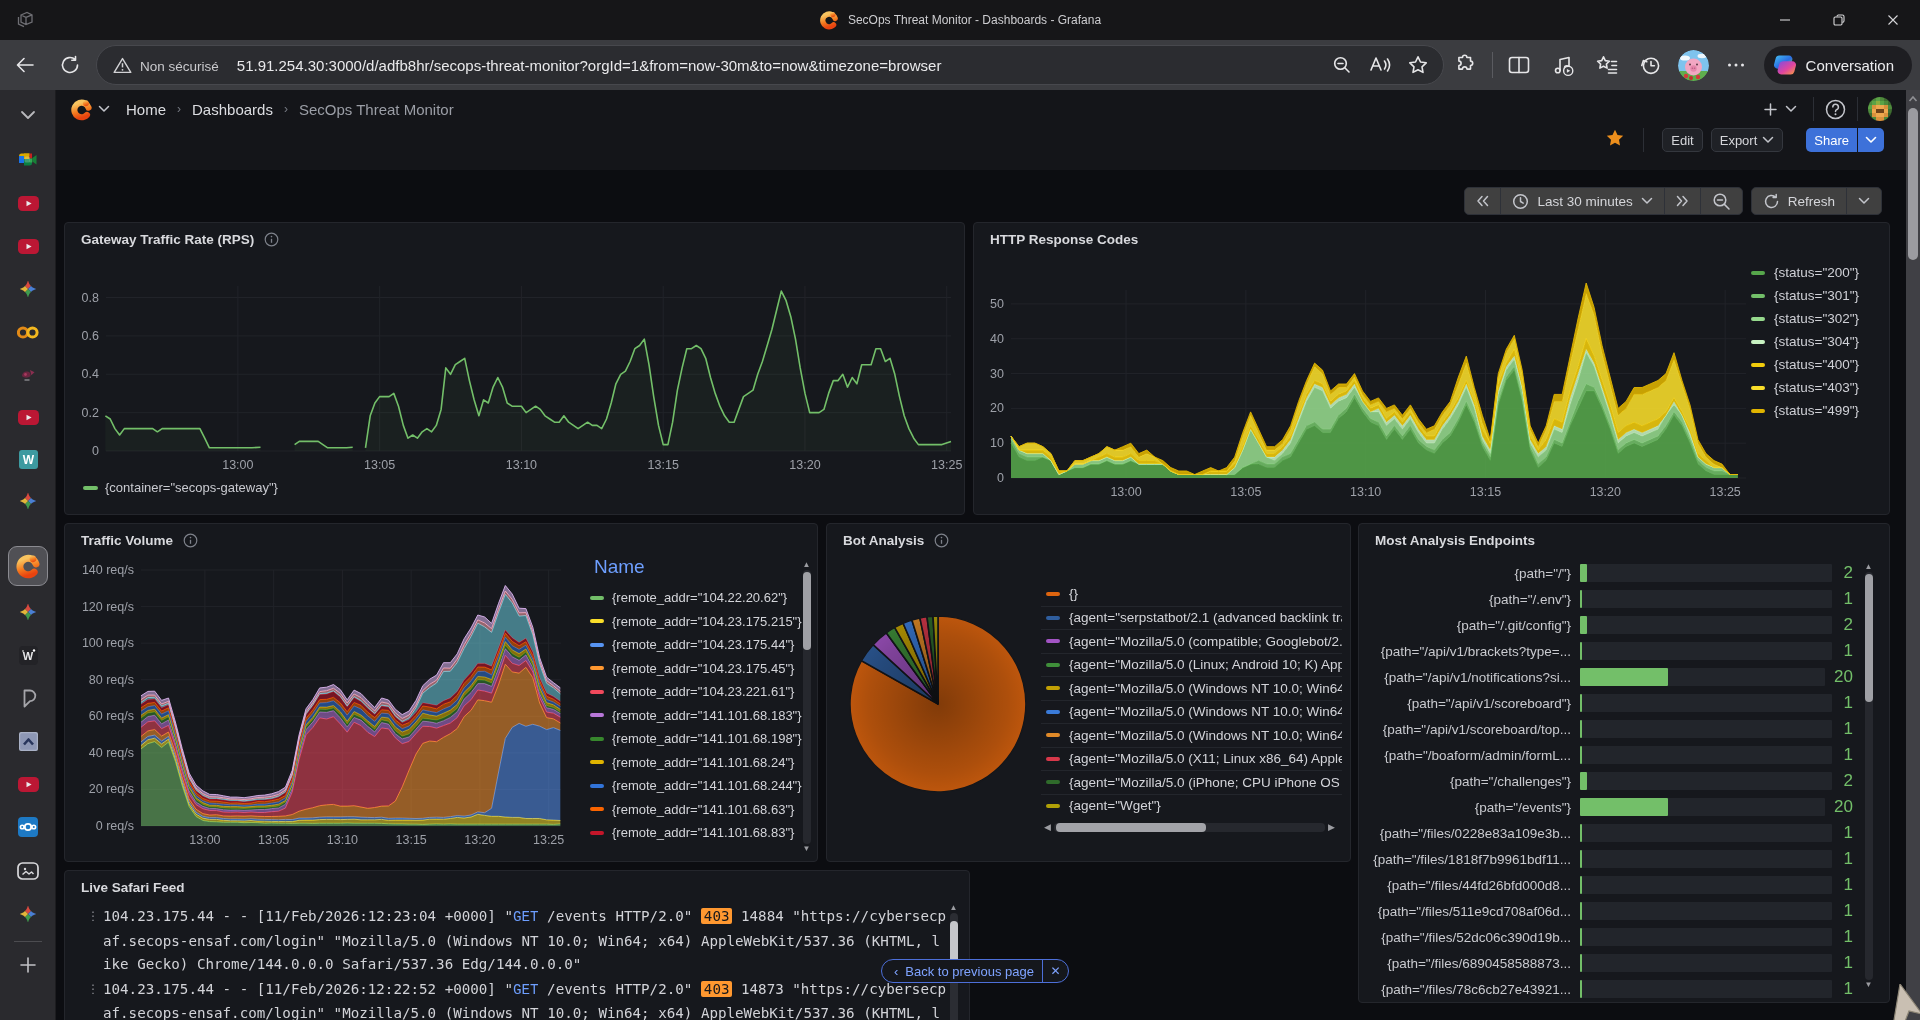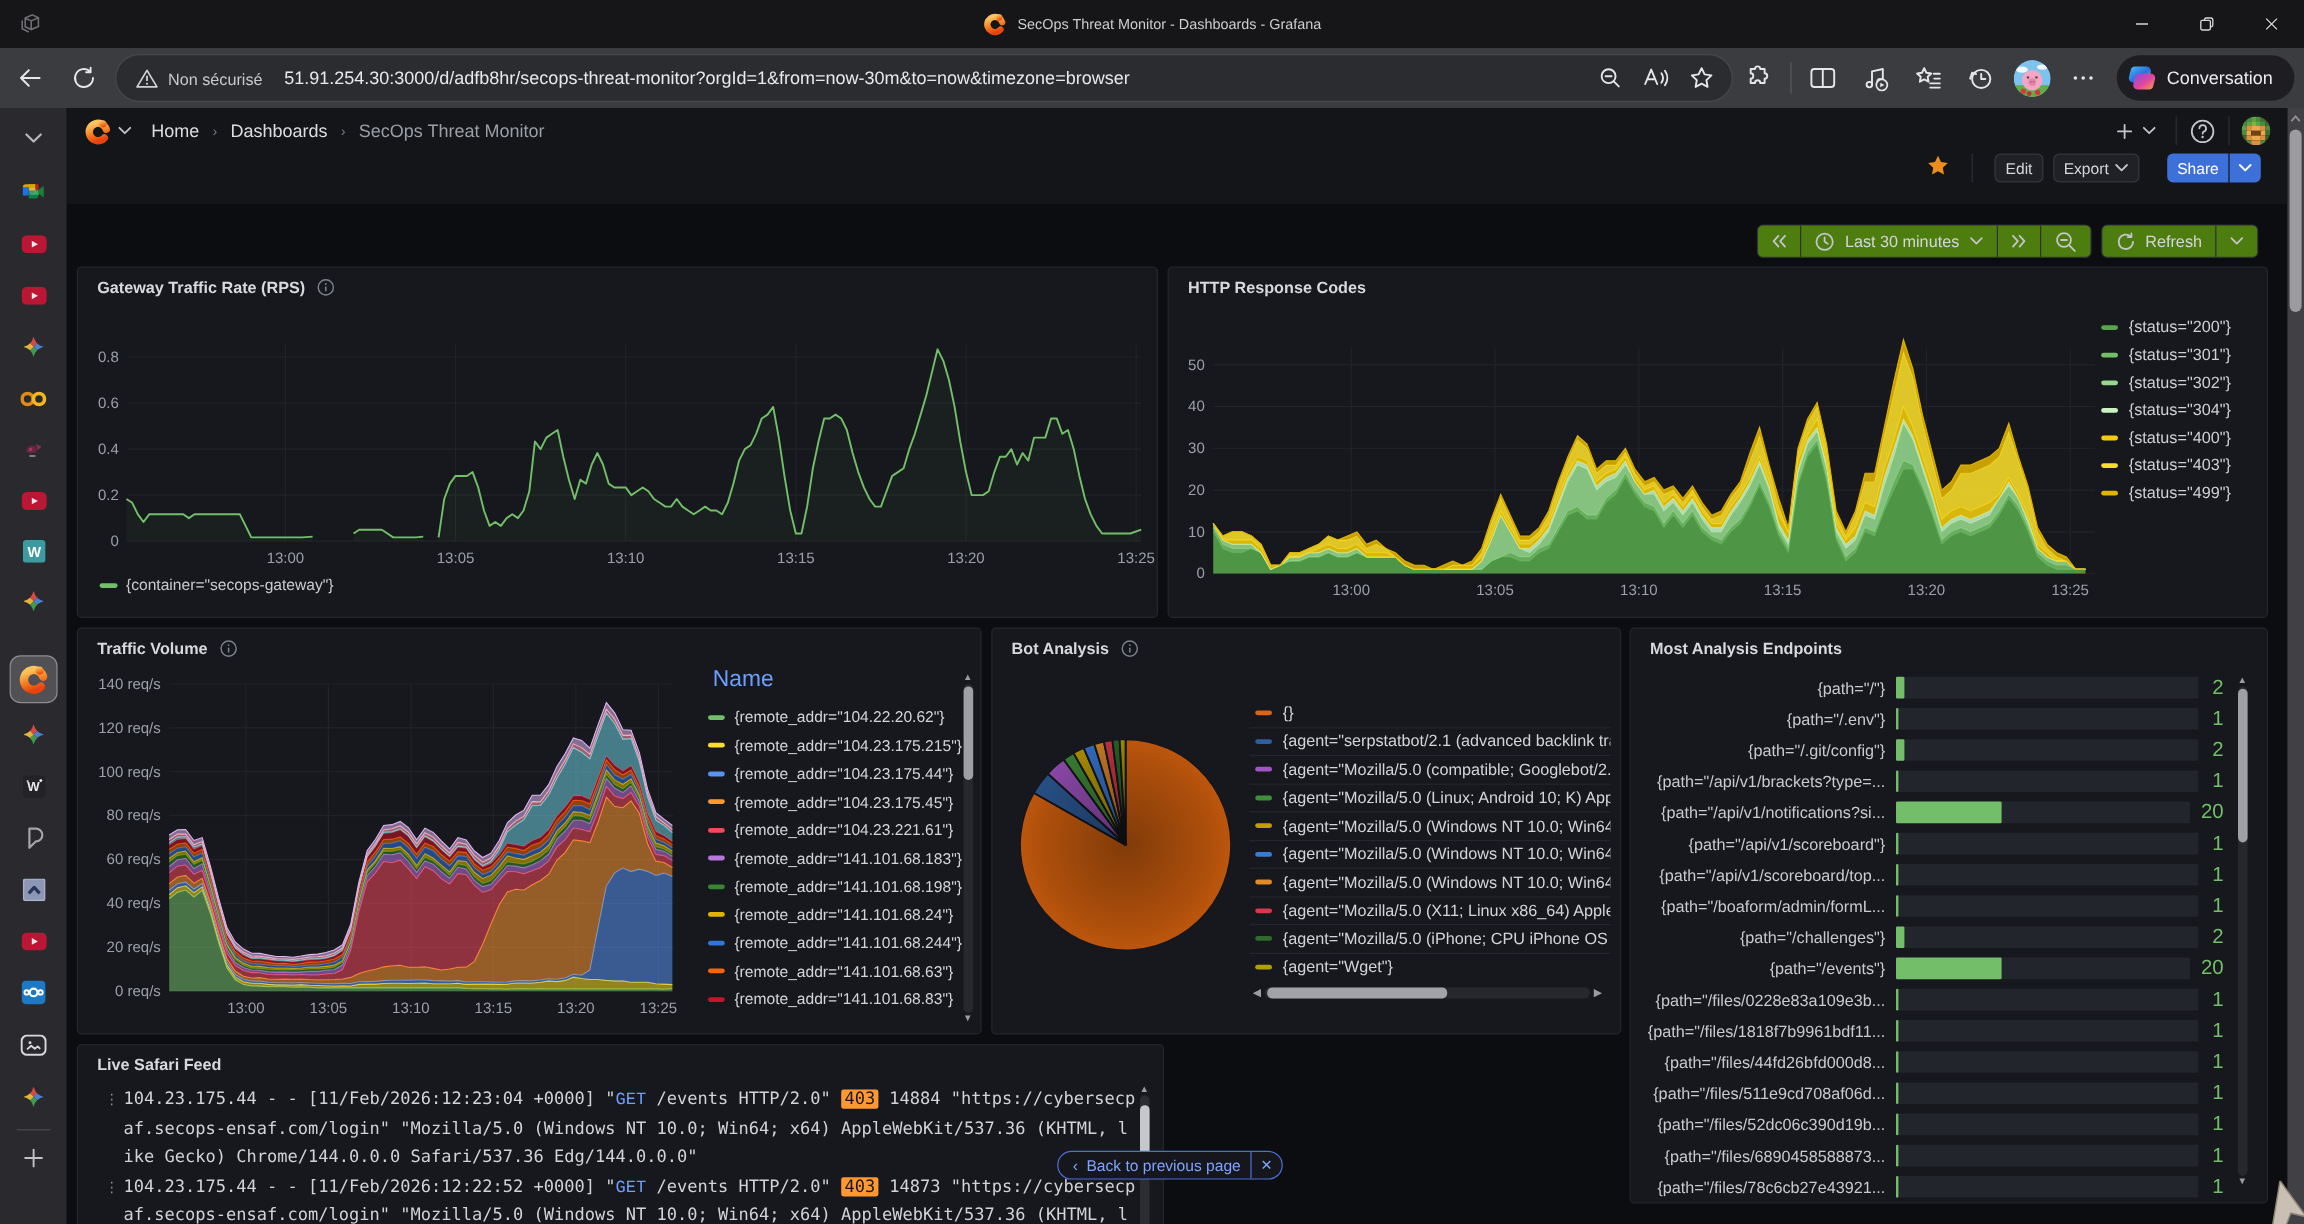--- a/index.html
+++ b/index.html
@@ -59,21 +59,21 @@
 #g-actions { position:absolute; right:22px; top:38px; height:42px; display:flex; align-items:flex-start; gap:8px; }
 .gbtn { height:24px; border-radius:5px; background:#1f2126; border:1px solid #34373e;
   color:#d5d6da; font-size:13px; font-weight:500; display:flex; align-items:center; gap:5px; padding:0 8px; }
 .gbtn.blue { background:#3d71d9; border:none; color:#fff; }
 #share-group { display:flex; }
 #share-group .gbtn.blue.main { border-radius:5px 0 0 5px; }
 #share-group .gbtn.blue.chev { border-radius:0 5px 5px 0; margin-left:1px; padding:0 7px; }
 #g-star { display:flex; align-items:center; }
 
 #timerow { position:absolute; right:24px; top:97px; height:28px; display:flex; gap:8px; }
-.tgroup { display:flex; height:28px; background:#4d7c0f; border:1px solid #2e3138; border-radius:5px; }
+.tgroup { display:flex; height:28px; background:#404040; border:1px solid #2e3138; border-radius:5px; }
 .tseg { display:flex; align-items:center; gap:8px; padding:0 11px; border-left:1px solid #2e3138; }
 .tseg:first-child { border-left:none; }
 .tseg .tlabel { font-size:13.5px; color:#d5d6da; font-weight:500; }
 
 .panel { position:absolute; background:#16181d; border:1px solid #24262c; border-radius:4px; }
 .ptitle { position:absolute; left:16px; top:9px; display:flex; align-items:center; gap:10px;
   font-size:13.5px; font-weight:600; color:#d8d9dd; }
 
 
 .leg-dash { width:14px; height:4px; border-radius:2px; flex:0 0 auto; }

